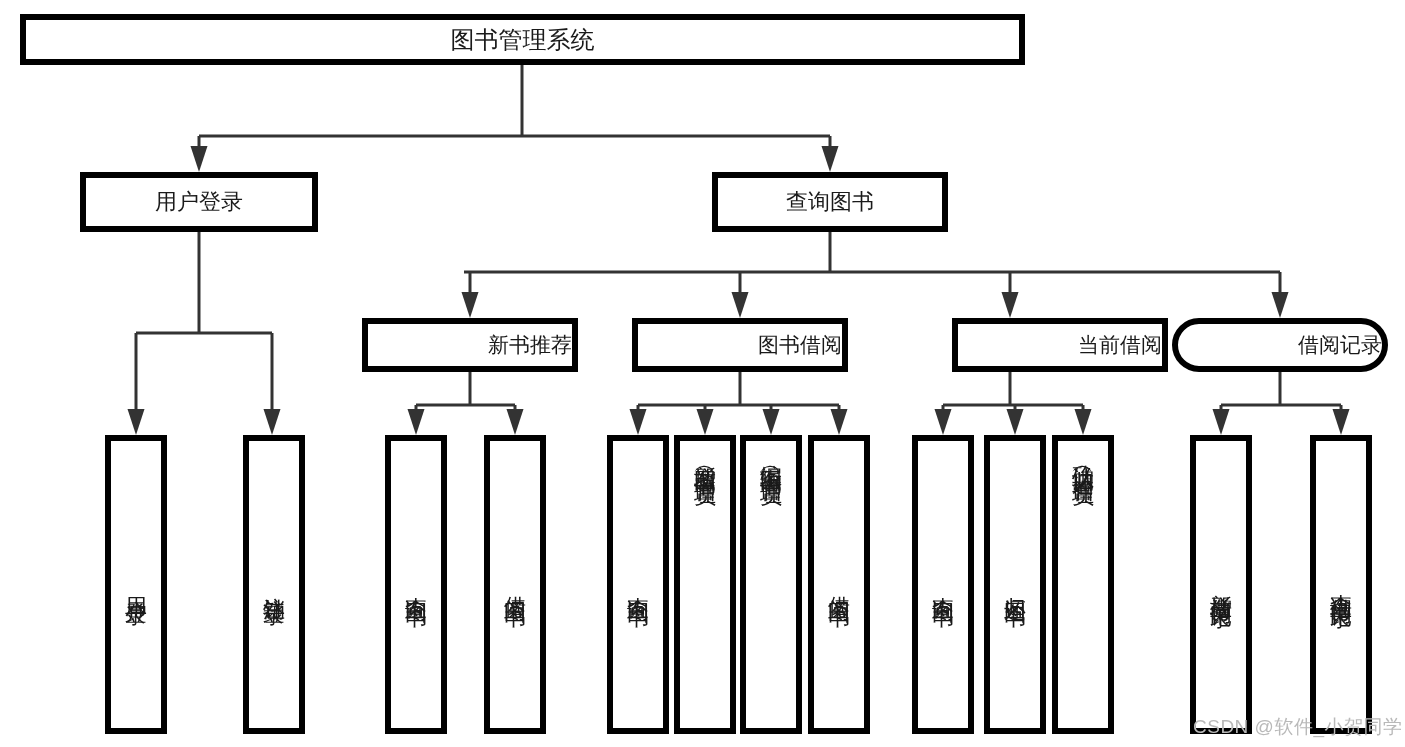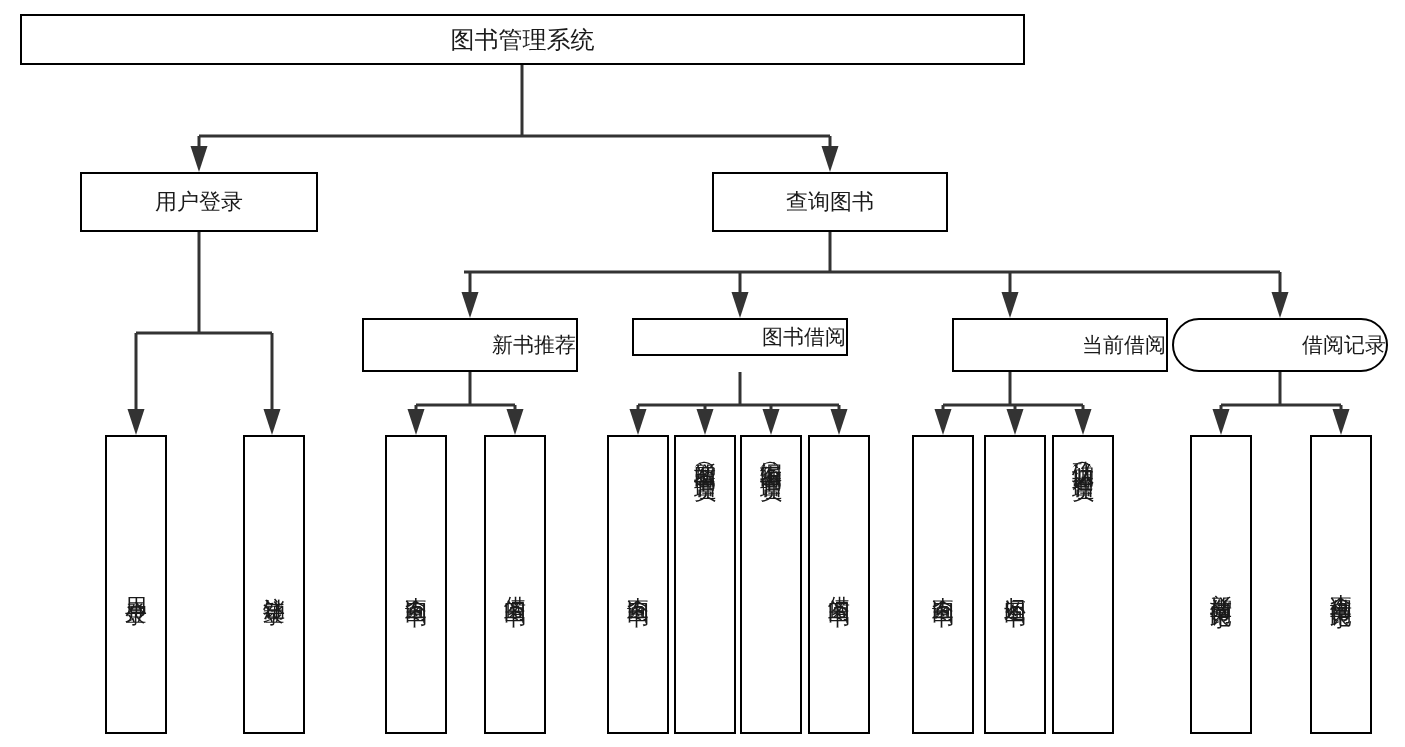--- a/index.html
+++ b/index.html
@@ -21,21 +21,21 @@
     position: absolute;
     left: 0;
     top: 0;
     width: 1405px;
     height: 747px;
     pointer-events: none;
   }
   .node {
     position: absolute;
     box-sizing: border-box;
-    border: 2px solid #000000;
+    border: 6px solid #000000;
     background: #ffffff;
     display: flex;
     align-items: center;
     justify-content: center;
     color: #1a1a1a;
   }
   .node.root {
     font-size: 24px;
   }
   .node.level2 {
@@ -130,21 +130,21 @@
       </div>
       <div class="node level2" style="left: 80px; top: 172px; width: 238px; height: 60px;">
         <span>用户登录</span>
       </div>
       <div class="node level2" style="left: 712px; top: 172px; width: 236px; height: 60px;">
         <span>查询图书</span>
       </div>
       <div class="node level3" style="left: 362px; top: 318px; width: 216px; height: 54px;">
         <span>新书推荐</span>
       </div>
-      <div class="node level3" style="left: 632px; top: 318px; width: 216px; height: 38px;">
+      <div class="node level3" style="left: 632px; top: 318px; width: 216px; height: 54px;">
         <span>图书借阅</span>
       </div>
       <div class="node level3" style="left: 952px; top: 318px; width: 216px; height: 54px;">
         <span>当前借阅</span>
       </div>
       <div class="node level3" style="left: 1172px; top: 318px; width: 216px; height: 54px; border-radius: 27px;">
         <span>借阅记录</span>
       </div>
       <div class="node leaf" style="left: 105px; top: 435px; width: 62px; height: 299px;">
         <span>用户登录</span>
@@ -179,13 +179,14 @@
       <div class="node leaf top-aligned" style="left: 1052px; top: 435px; width: 62px; height: 299px;">
         <span>确认归还（管理员）</span>
       </div>
       <div class="node leaf" style="left: 1190px; top: 435px; width: 62px; height: 299px;">
         <span>新增借阅记录</span>
       </div>
       <div class="node leaf" style="left: 1310px; top: 435px; width: 62px; height: 299px;">
         <span>查询借阅记录</span>
       </div>
     </div>
+  <div class="watermark" style="left: 1193px; top: 714px; color: rgb(185, 185, 185);">CSDN @软件_小贺同学</div>
 </div>
 
 </body></html>

